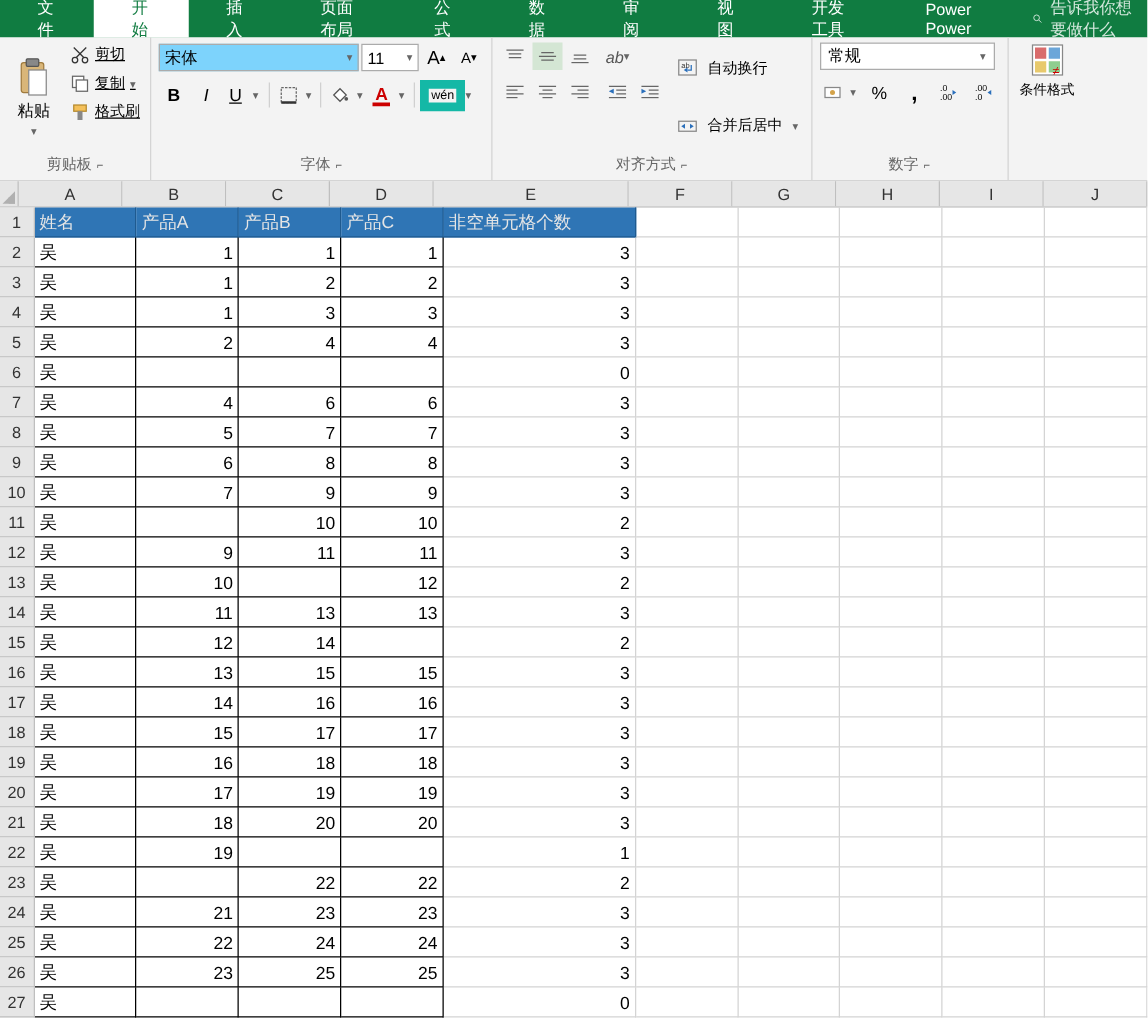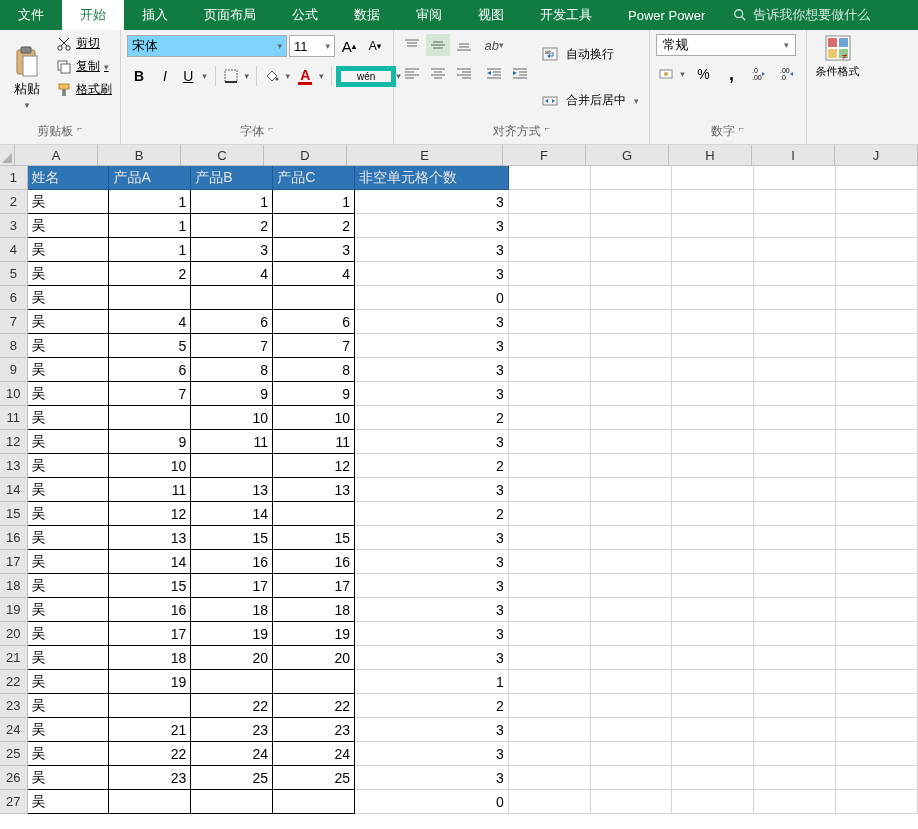--- a/index.html
+++ b/index.html
@@ -1,28 +1,28 @@
 <!DOCTYPE html>
 <html><head>
 <meta charset="utf-8">
 <style>
 * { margin: 0; padding: 0; box-sizing: border-box; font-family: "Microsoft YaHei", "SimSun", sans-serif; }
 body { background: #fff; width: 918px; height: 829px; overflow: hidden; font-size: 13px; }
 
 
 .menu-bar { background: #107c41; height: 30px; display: flex; align-items: stretch; color: #fff; }
-.menu-tab { padding: 0 18px; display: flex; align-items: center; font-size: 13px; cursor: pointer; }
+.menu-tab { padding: 0 30px; display: flex; align-items: center; font-size: 13px; cursor: pointer; }
 .menu-tab.active { background: #ffffff; color: #107c41; }
 .menu-search { display: flex; align-items: center; padding: 0 10px; gap: 6px; color: #d4e8dd; }
 .search-icon { width: 14px; height: 14px; }
 
 
 .ribbon { background: #f3f3f3; border-bottom: 1px solid #d4d4d4; height: 115px; display: flex; }
 .group { border-right: 1px solid #d4d4d4; padding: 4px 6px 2px 6px; display: flex; flex-direction: column; justify-content: space-between; }
-.group-label { text-align: center; font-size: 12px; color: #666; padding: 2px 0; display: flex; justify-content: center; align-items: flex-start; gap: 4px; }
+.group-label { text-align: center; font-size: 12px; color: #666; padding: 2px 0; display: flex; justify-content: center; align-items: center; gap: 4px; }
 .group-body { display: flex; gap: 6px; flex: 1; }
 .drop-arrow { font-size: 9px; color: #666; }
 
 
 .paste-btn { display: flex; flex-direction: column; align-items: center; justify-content: center; gap: 2px; width: 42px; }
 .paste-icon { width: 28px; height: 32px; }
 .clip-side { display: flex; flex-direction: column; gap: 4px; font-size: 12px; text-decoration: underline; }
 .clip-item { display: flex; align-items: center; gap: 4px; padding: 1px 2px; cursor: pointer; }
 .small-icon { width: 16px; height: 16px; flex-shrink: 0; }
 
@@ -182,21 +182,21 @@
           </div>
         <div class="fmt-btn with-drop">
             <span style="display:flex;flex-direction:column;align-items:center;line-height:1">
               <span style="font-weight:bold;color:#c00">A</span>
               <span class="color-strip" style="background:#c00"></span>
             </span>
             <span class="drop-arrow">▾</span>
           </div>
         <div class="sep"></div>
         <div class="fmt-btn with-drop">
-            <span style="font-size:10px;border:5px solid #14b8a6;padding:0 16px">wén</span>
+            <span style="font-size:10px;border:7px solid #14b8a6;padding:0 2px">wén</span>
             <span class="drop-arrow">▾</span>
           </div>
       </div>
     </div>
     <div class="group-label">
         <span>字体</span>
         <span class="drop-arrow">⌐</span>
       </div>
   </div>
 

